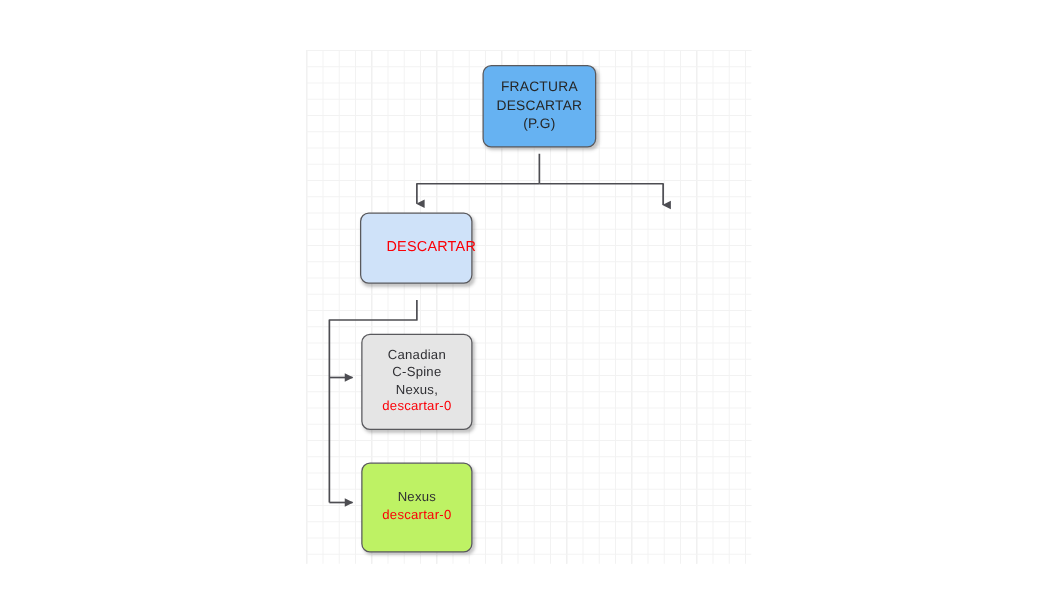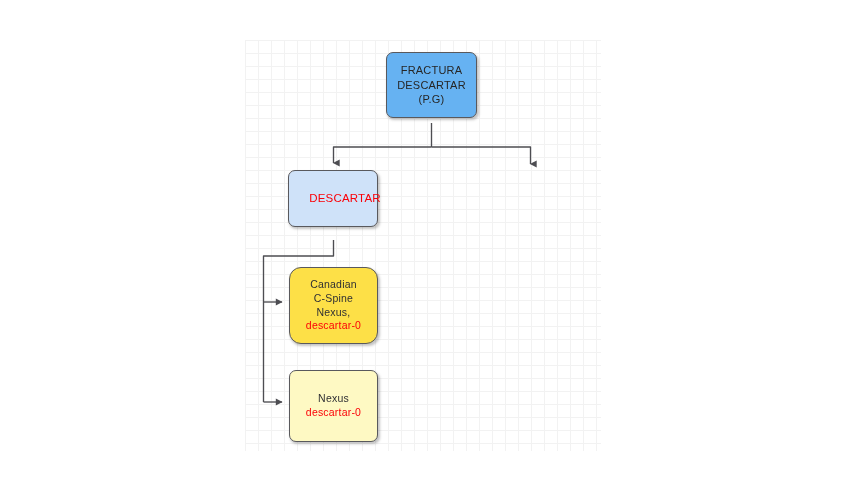--- a/index.html
+++ b/index.html
@@ -72,28 +72,27 @@
     font-size: 11.5px;
     padding-left: 24px;
   }
   #node-confirmar {
     left: 485px; top: 171px; width: 90px; height: 70px;
     background: #cfe2f9;
     font-size: 11.5px;
   }
   #node-ccr {
     left: 289px; top: 267px; width: 89px; height: 77px;
-    background: #fde047;
+    background: #e5e5e5;
     font-size: 10.5px;
     color: #2f2f33;
-    border-radius: 12px;
   }
   #node-nexus {
     left: 289px; top: 370px; width: 89px; height: 72px;
-    background: #fef9c3;
+    background: #bef264;
     font-size: 10.5px;
     color: #2f2f33;
   }
   .txt-red   { color: #fb0107; }
   .txt-green { color: #1ea11e; }
   .txt-dark  { color: #2f2f33; }
 </style>
 </head>
 <body>
 

